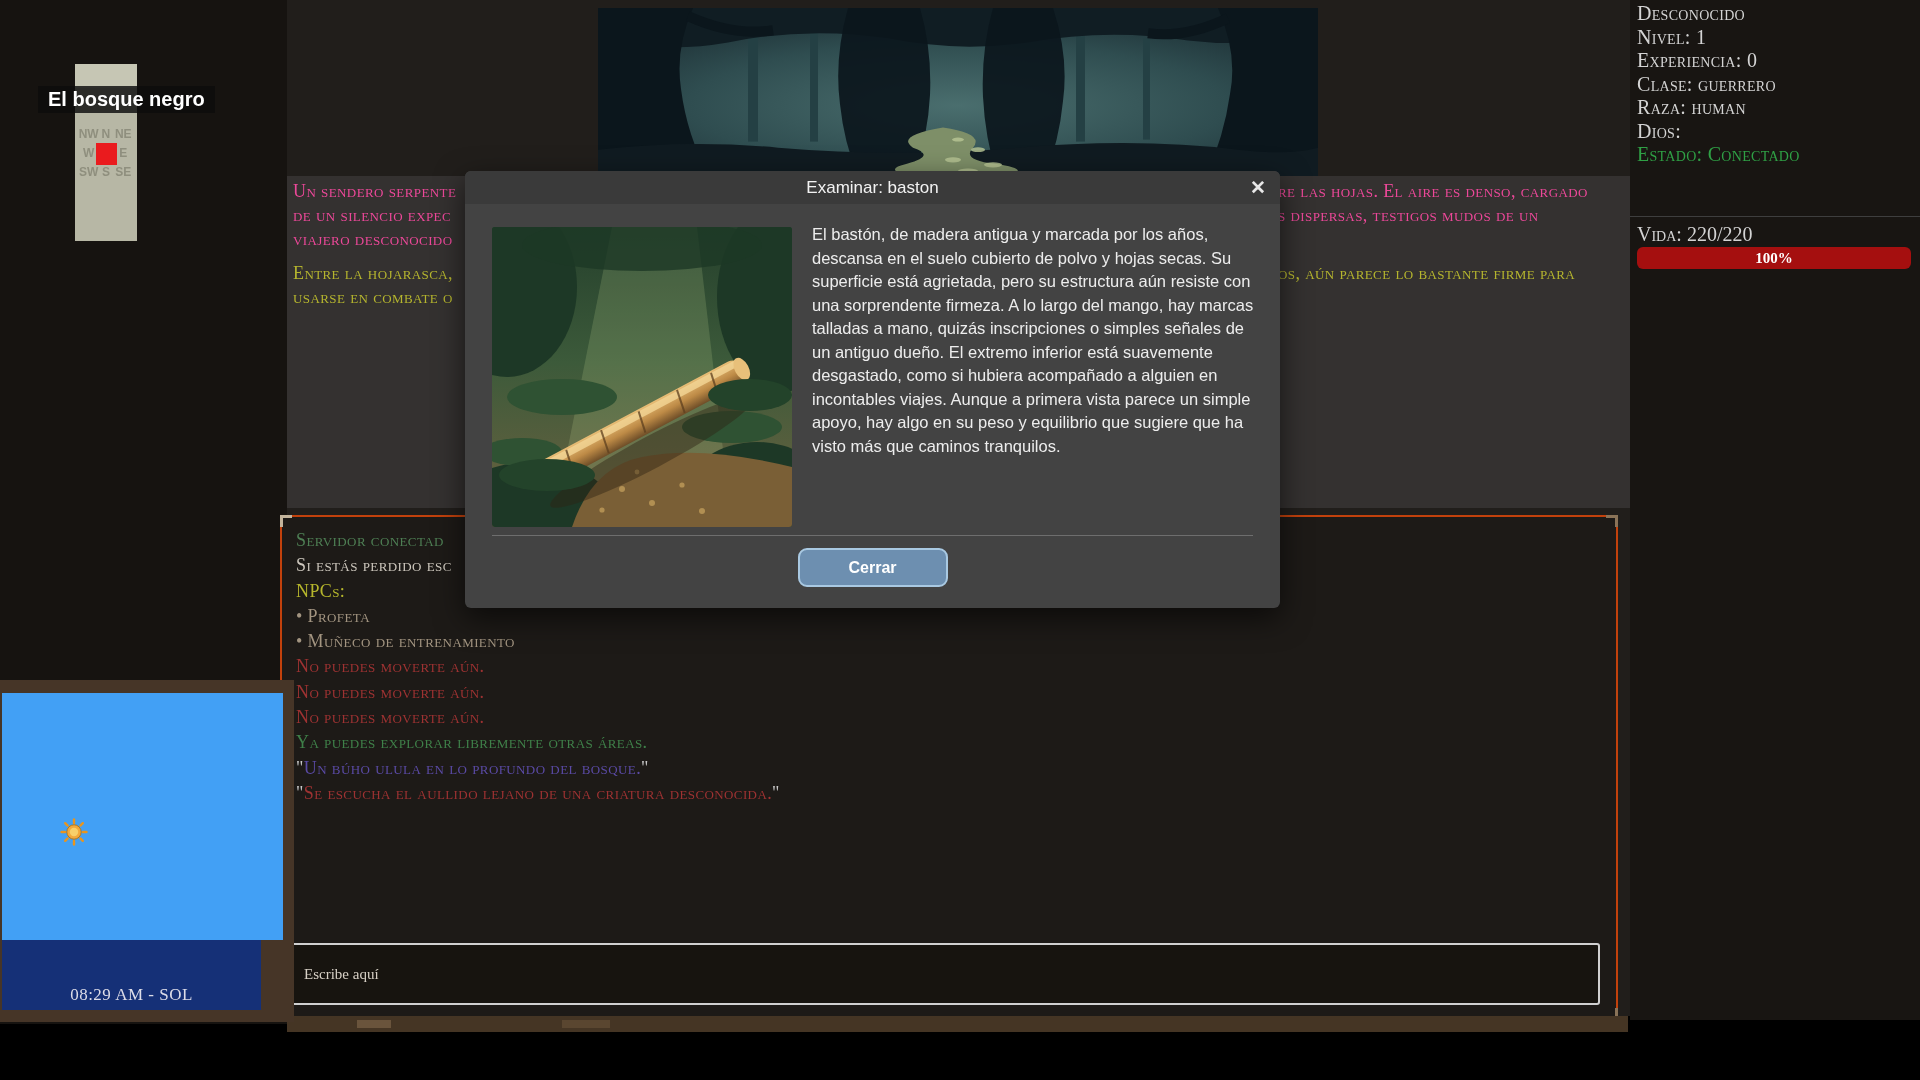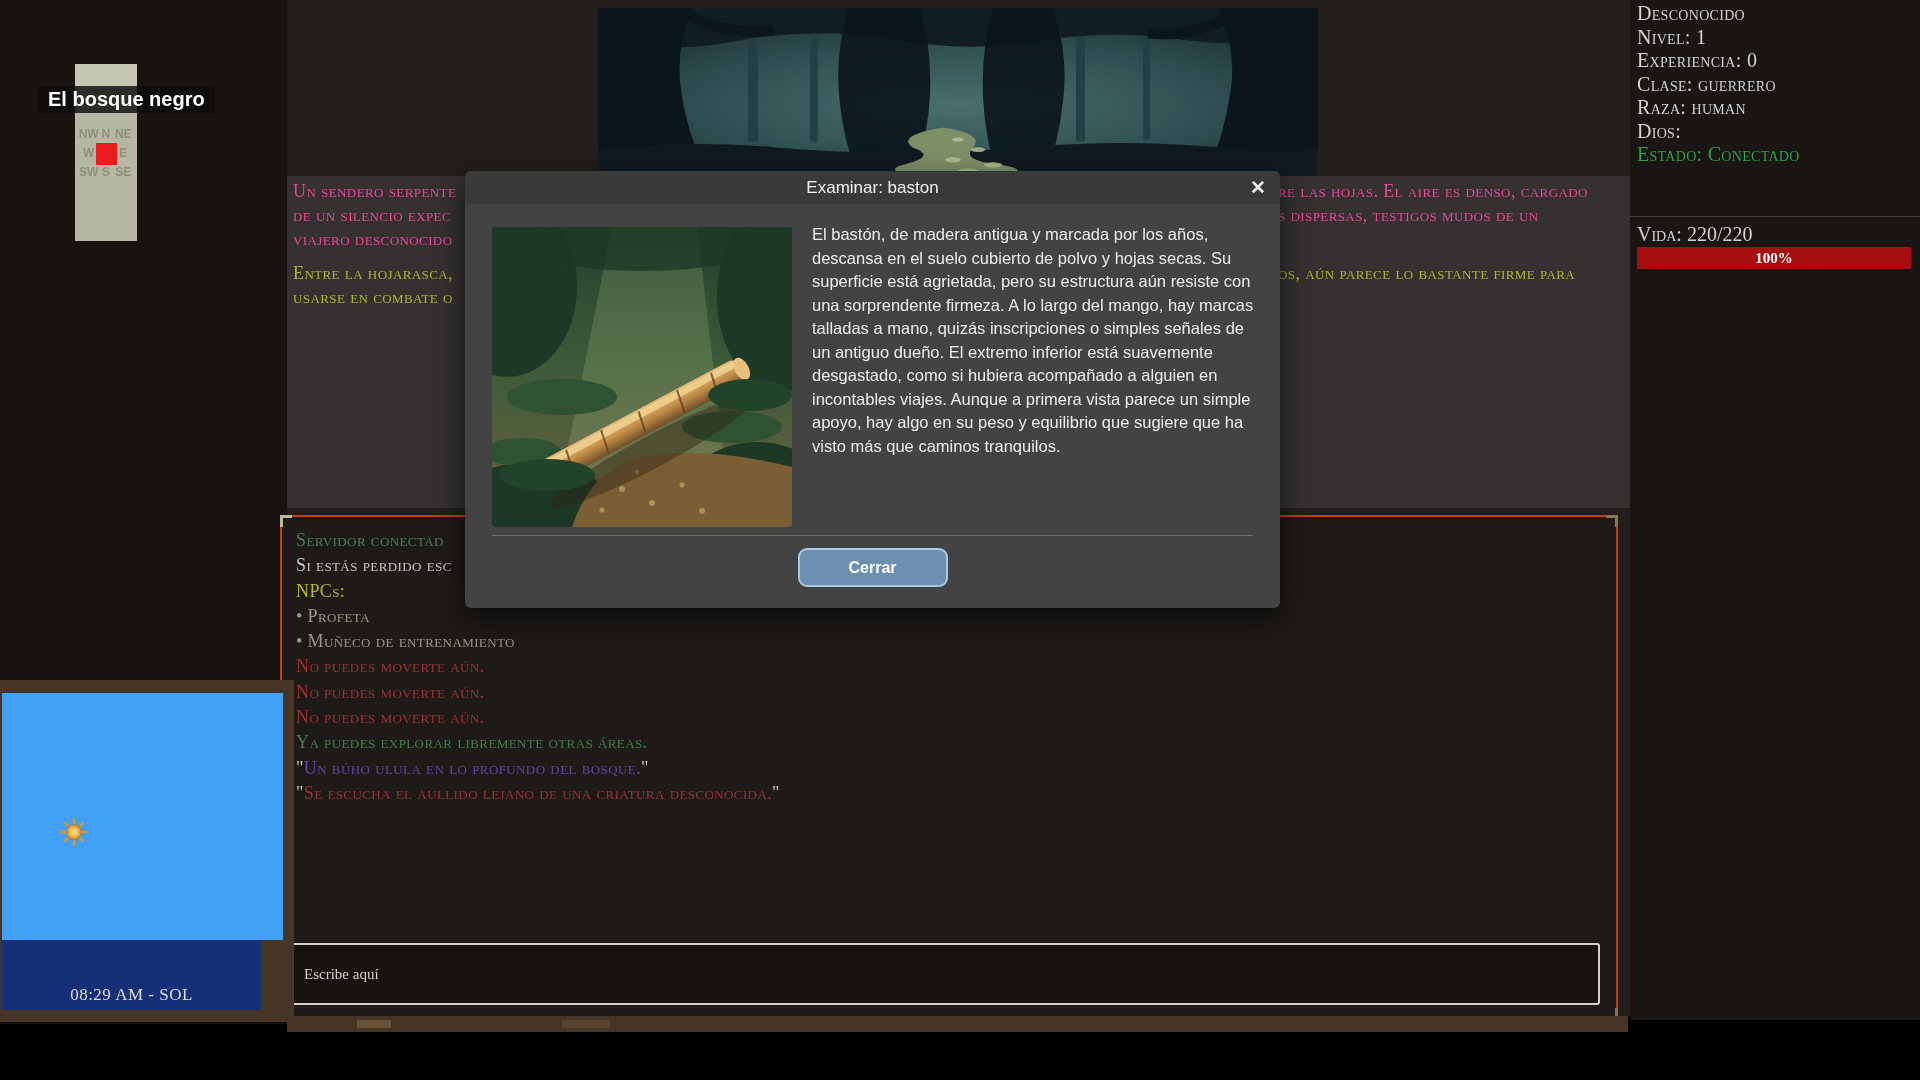--- a/index.html
+++ b/index.html
@@ -59,21 +59,21 @@
   .player-marker{position:absolute;left:21px;top:79px;width:21px;height:22px;background:#ea1b1e;}
   .loc-label{left:38px;top:86px;background:rgba(12,12,12,.82);color:#fff;
              font-family:"Liberation Sans",sans-serif;font-size:20px;font-weight:700;padding:2px 10px;white-space:nowrap;}
 
   
   .stats{left:1637px;top:2px;width:278px;font-size:20px;line-height:23.5px;color:#d4d4d4;font-variant:small-caps;letter-spacing:.3px;}
   .stat-status{color:#2fa045;}
   .stats-divider{left:1630px;top:216px;width:290px;height:1px;background:#3e3e3e;}
   .hp-label{left:1637px;top:223px;font-size:20px;color:#d4d4d4;font-variant:small-caps;}
   .hp-bar{left:1637px;top:247px;width:274px;height:22px;background:#a50f0f;color:#fff;text-align:center;
-          line-height:22px;font-size:15px;font-weight:700;}
+          line-height:22px;font-size:15px;font-weight:700;border-radius:6px;}
 
   
   .exits{left:1635px;top:768px;width:278px;height:250px;border:2px solid #5a4533;background:rgba(10,7,4,.35);box-shadow:0 0 0 4px #120d08;}
   .exits .c-tl,.exits .c-tr,.exits .c-bl,.exits .c-br{border-color:#8f7250;}
   .exits-title{margin-top:16px;text-align:center;font-size:19px;color:#cfcfcf;font-variant:small-caps;letter-spacing:.4px;}
   .exit-button{display:block;margin:7px auto 0;padding:1px 16px;background:rgba(255,255,255,.05);border:0;
                color:#cdcdcd;font-family:"Liberation Serif",serif;font-size:18px;font-variant:small-caps;cursor:pointer;}
   .exit-button:nth-child(2){background:rgba(255,255,255,.09);}
   .players{position:absolute;bottom:10px;left:0;right:0;text-align:center;font-size:19px;color:#c2c2c2;font-variant:small-caps;}
 

